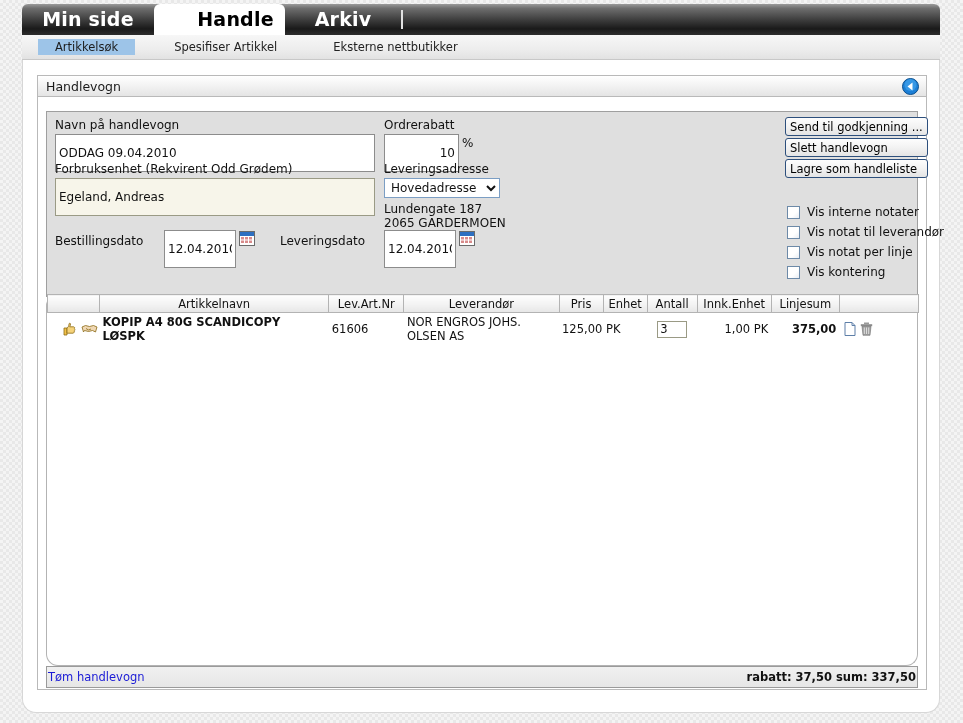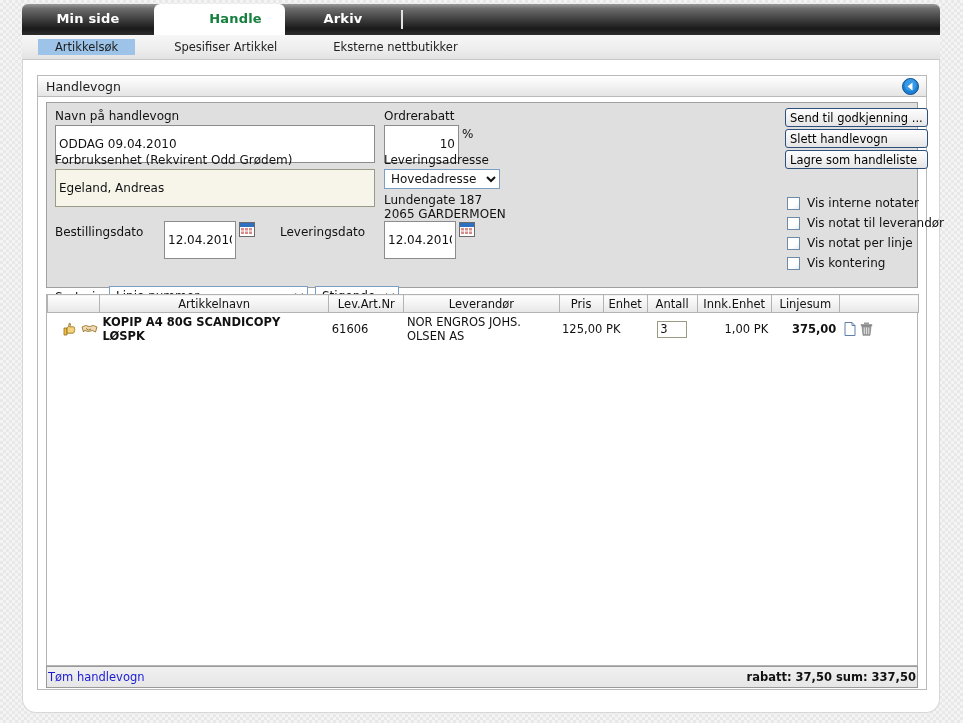--- a/index.html
+++ b/index.html
@@ -32,30 +32,30 @@
     border-radius: 6px 6px 0 0;
     overflow: hidden;
     display: flex;
     align-items: stretch;
   }
   .tab {
     position: relative;
     height: 31px;
     line-height: 30px;
     color: #ffffff;
-    font-size: 13px;
+    font-size: 19px;
     font-weight: bold;
     text-align: center;
     letter-spacing: .2px;
     cursor: pointer;
     user-select: none;
   }
   .tab.active {
     background: #ffffff;
-    color: #15803d;
+    color: #000000;
     border-radius: 6px 6px 0 0;
     padding-left: 32px;
   }
   .tabsep {
     width: 1px;
     background: #e2e2e2;
     margin: 6px 0;
     align-self: stretch;
     height: 19px;
     margin-top: 6px;
@@ -108,21 +108,21 @@
     line-height: 21px;
     position: relative;
   }
   .help-icon {
     position: absolute; right: 7px; top: 2px;
     width: 17px; height: 17px;
   }
 
   
   .formbox {
-    position: absolute; left: 8px; top: 26px; width: 872px; height: 186px;
+    position: absolute; left: 8px; top: 35px; width: 872px; height: 186px;
     background: #dfdfdf;
     border: 1px solid #9f9f9f;
   }
   .lbl {
     position: absolute;
     font-size: 12px;
     color: #111;
     white-space: nowrap;
   }
   .inp {
@@ -233,20 +233,21 @@
   }
   .bold { font-weight: bold; }
 
   
   .tablearea {
     position: absolute; left: 8px; top: 218px; width: 872px; height: 372px;
     background: #ffffff;
     border-left: 1px solid #b3b3b3;
     border-right: 1px solid #b3b3b3;
     border-bottom: 1px solid #b3b3b3;
+    border-radius: 12px;
   }
 
   
   .footbar {
     position: absolute; left: 8px; top: 590px; width: 872px; height: 22px;
     background: linear-gradient(to bottom, #f0f0f0 0%, #e6e6e6 100%);
     border: 1px solid #9a9a9a;
     display: flex; align-items: center; justify-content: space-between;
     padding: 0 1px;
   }

